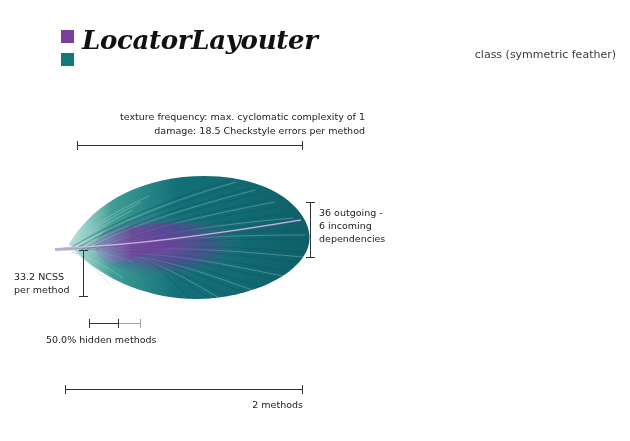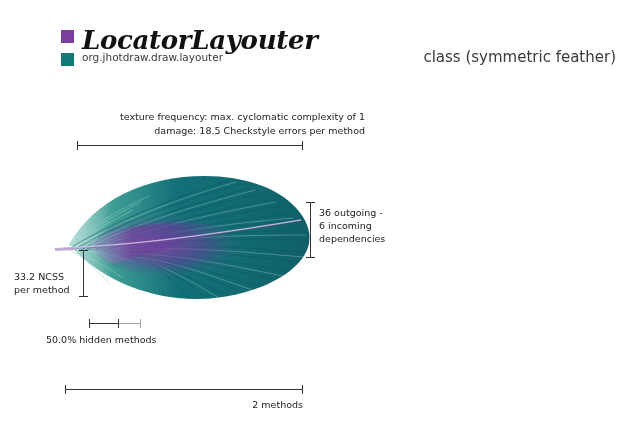--- a/index.html
+++ b/index.html
@@ -55,21 +55,21 @@
     left: 82px;
     top: 51px;
     font-size: 10.5px;
     color: #3a3a3a;
     white-space: nowrap;
   }
   #class-kind {
     position: absolute;
     right: 14px;
     top: 48px;
-    font-size: 15px;
+    font-size: 11px;
     color: #3a3a3a;
     white-space: nowrap;
     text-align: left;
   }
 
   
   .lbl {
     position: absolute;
     font-size: 9.5px;
     color: #222222;
@@ -130,21 +130,20 @@
     height: 145px;
   }
 </style>
 </head>
 <body>
 
 <div id="header">
   <div class="swatch" id="swatch-purple"></div>
   <div class="swatch" id="swatch-teal"></div>
   <div id="title">LocatorLayouter</div>
-  <div id="package">org.jhotdraw.draw.layouter</div>
   <div id="class-kind">class (symmetric feather)</div>
 </div>
 
 <div class="lbl center" style="left:55px; top:110px; width:310px;">texture frequency: max. cyclomatic complexity of 1</div>
 <div class="lbl center" style="left:55px; top:124px; width:310px;">damage: 18.5 Checkstyle errors per method</div>
 
 <div class="hbar" style="left:77px; top:141px; width:226px;">
   <div class="cap l"></div>
   <div class="line"></div>
   <div class="cap r"></div>

